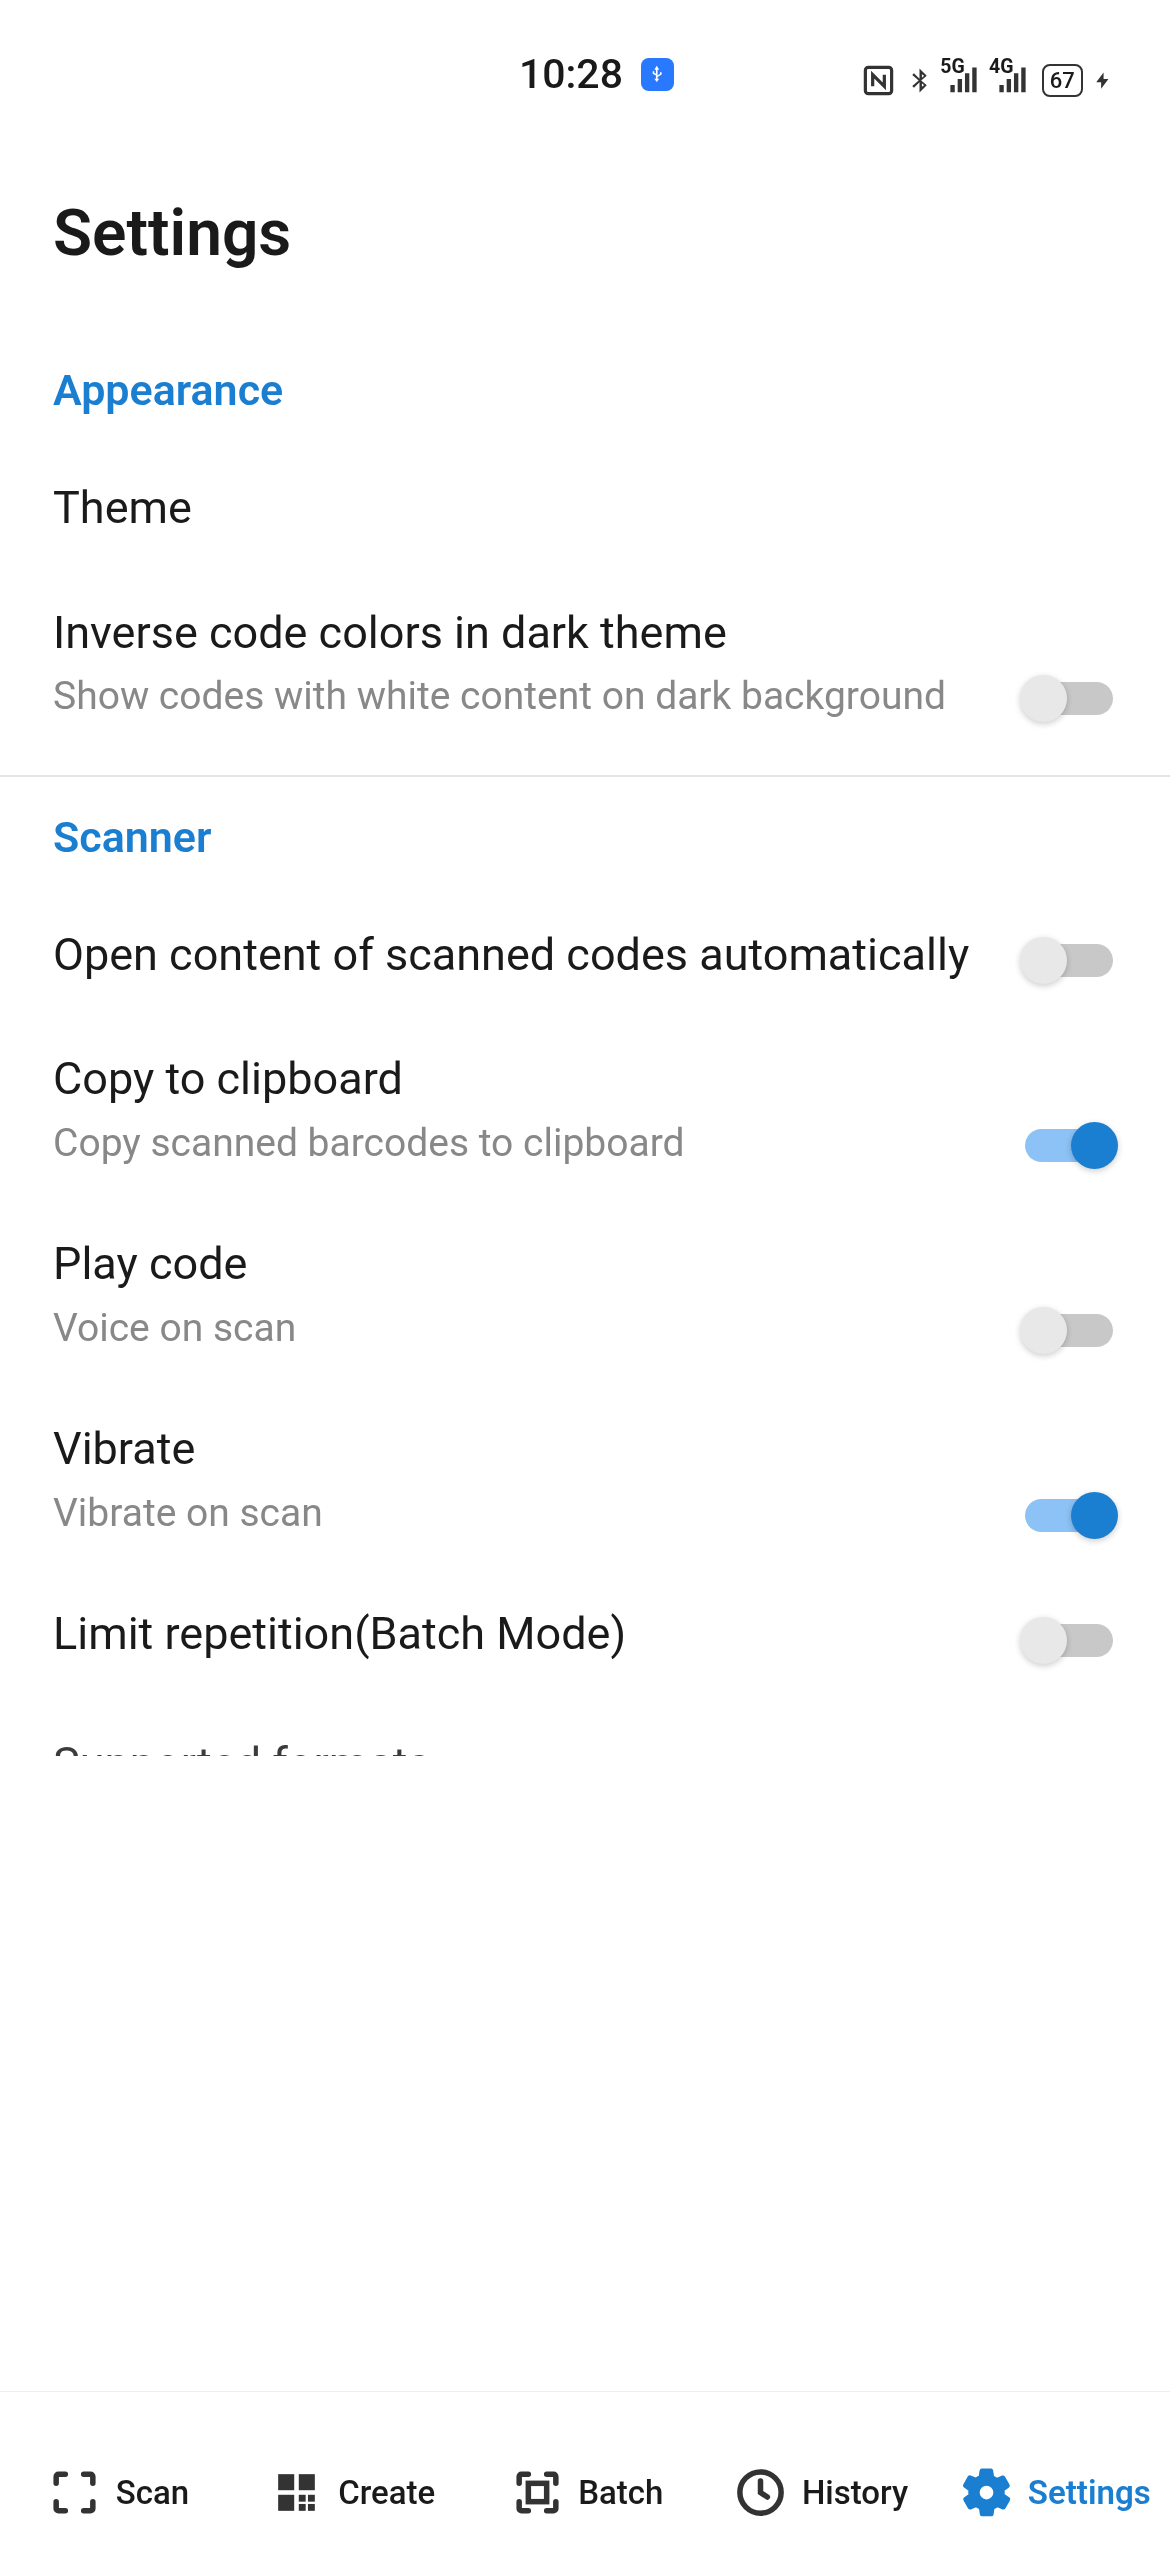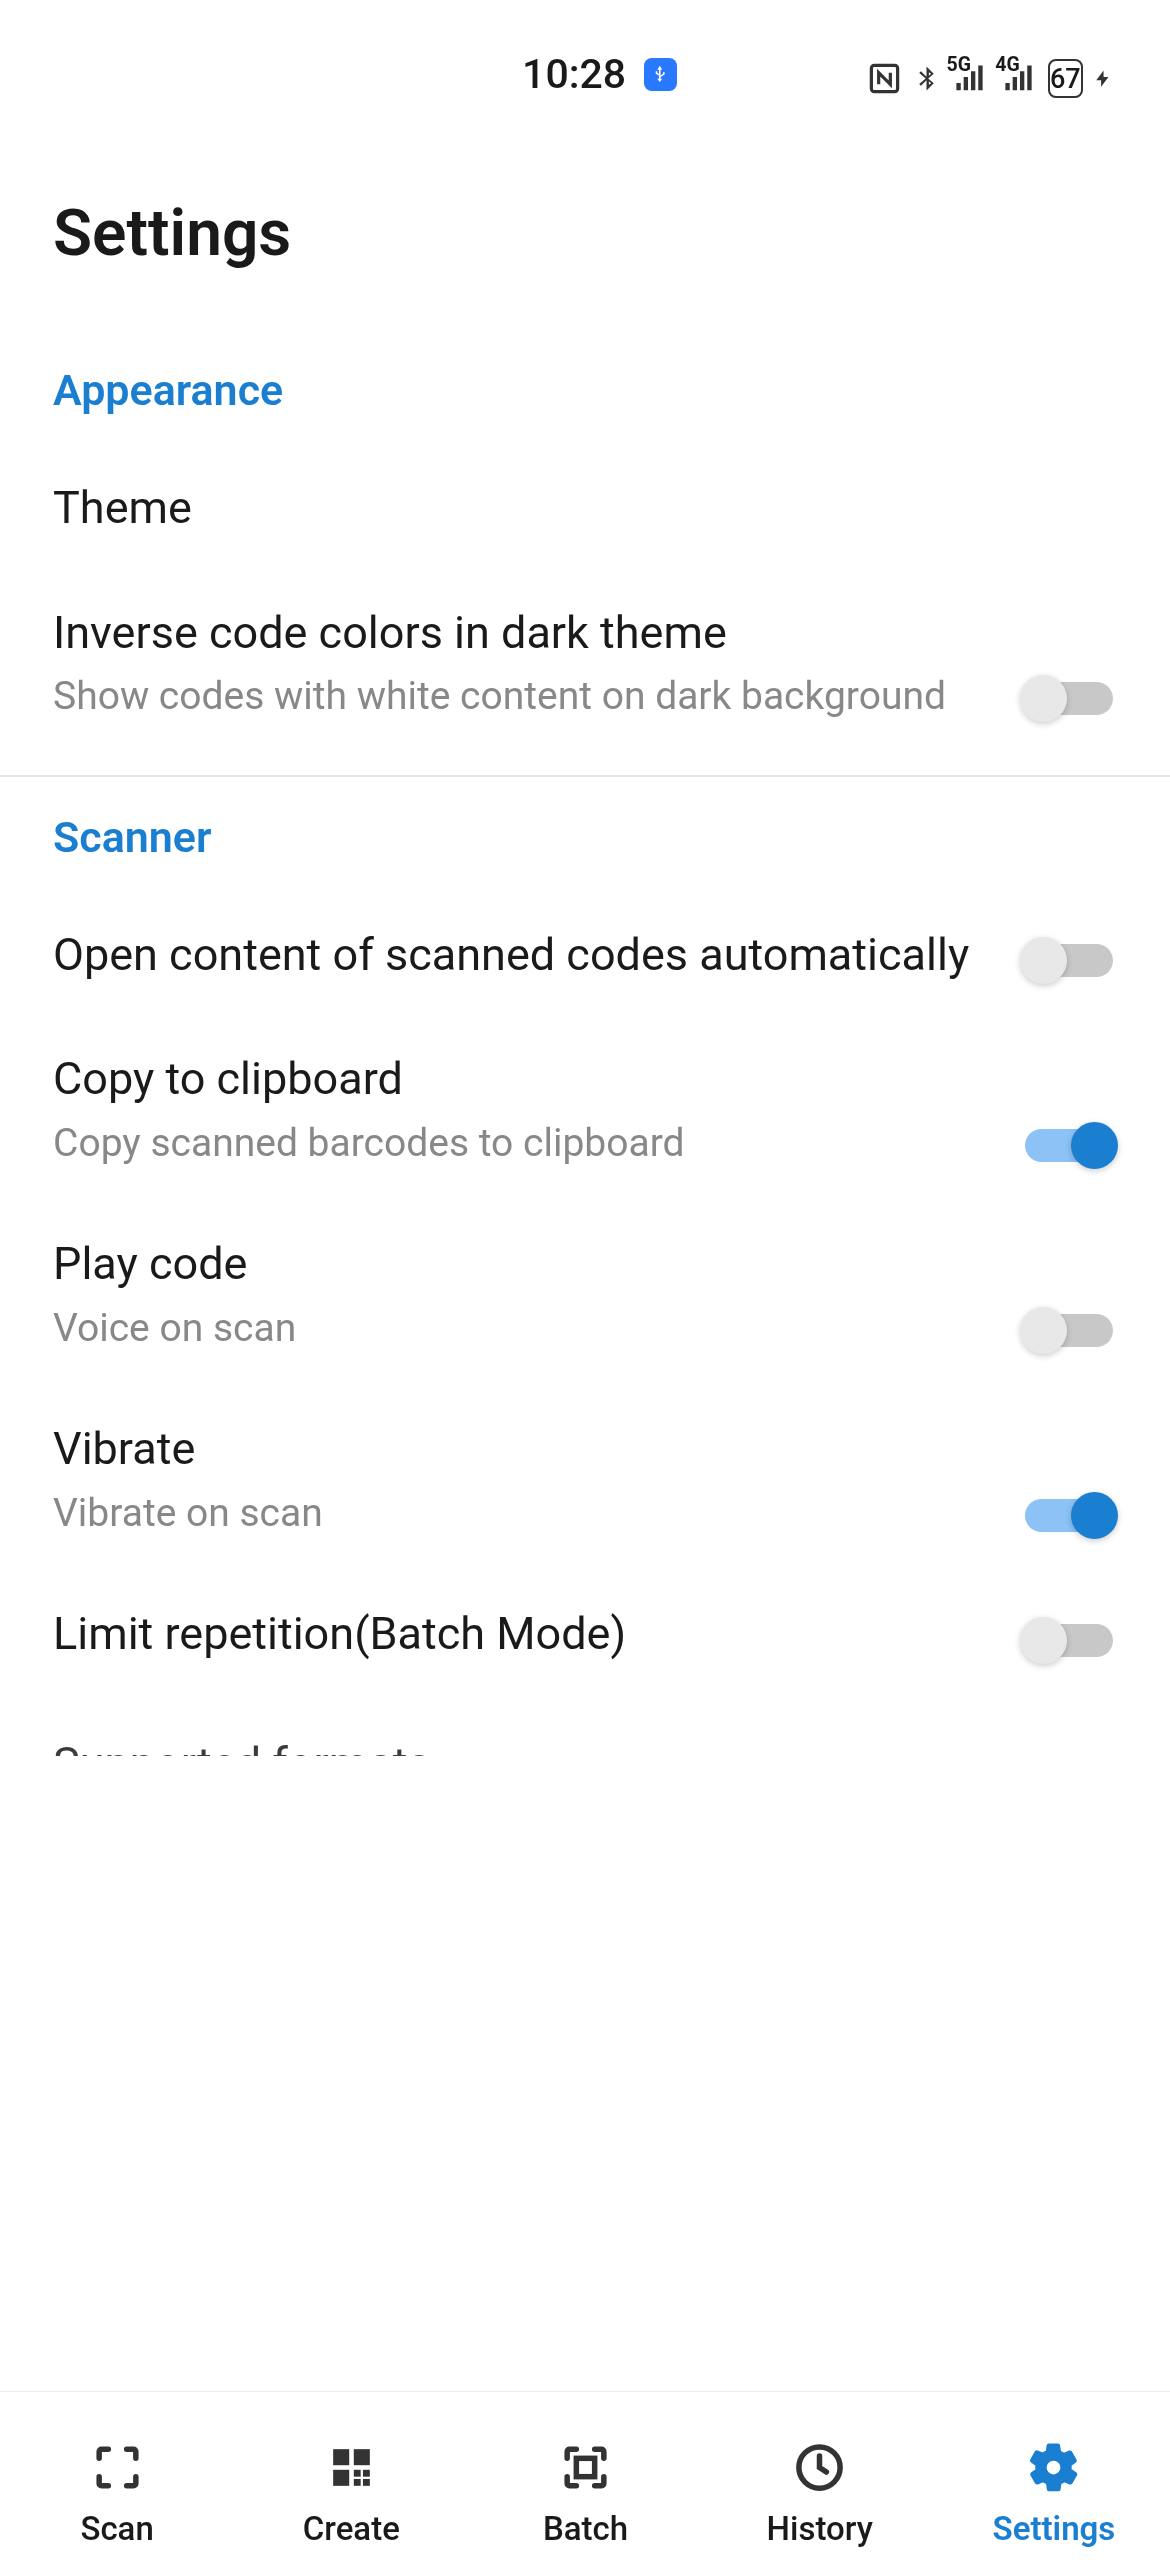--- a/index.html
+++ b/index.html
@@ -54,24 +54,24 @@
     }
     .status-icon {
       display: inline-flex;
       align-items: center;
     }
     .battery {
       display: inline-flex;
       align-items: center;
       border: 2.9px solid #333;
       border-radius: 7.8px;
-      padding: 2px 0;
-      font-size: 27px;
+      padding: 2px 6px;
+      font-size: 22px;
       font-weight: 500;
-      height: 39px;
+      height: 33px;
     }
 
     
     .page-title {
       font-size: 64px;
       font-weight: 600;
       padding: 98px 53px 59px 53px;
     }
 
     
@@ -163,21 +163,20 @@
       left: 0;
       right: 0;
       height: 185px;
       display: flex;
       background: #ffffff;
       border-top: 1px solid #eee;
     }
     .nav-item {
       flex: 1;
       display: flex;
-      flex-direction: column;
       align-items: center;
       justify-content: center;
       gap: 11.7px;
       padding-top: 17.6px;
     }
     .nav-icon {
       width: 59px;
       height: 59px;
       display: flex;
       align-items: center;

